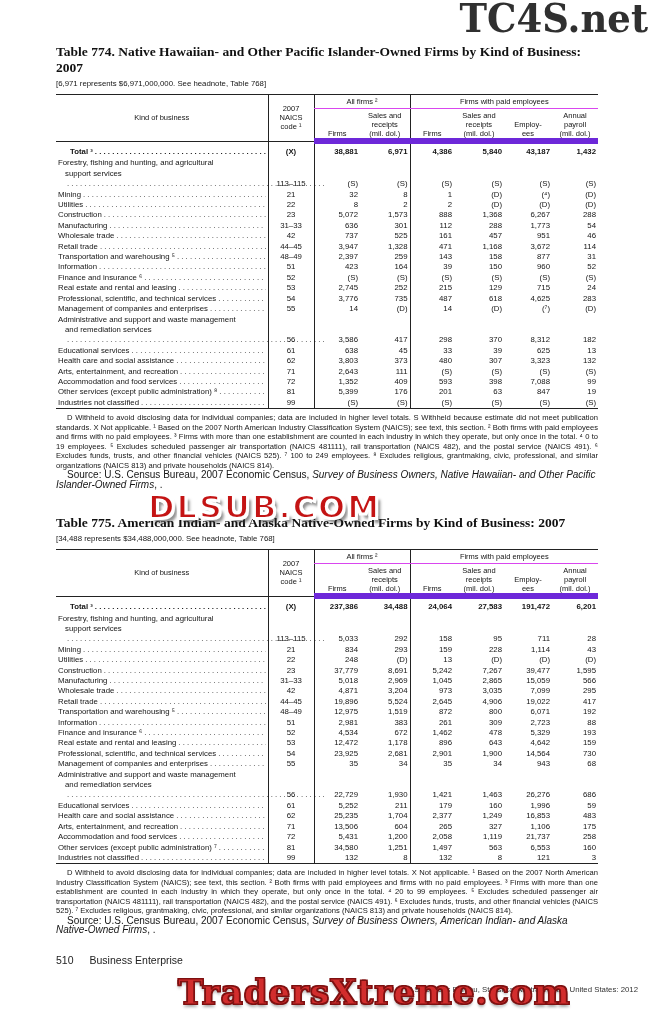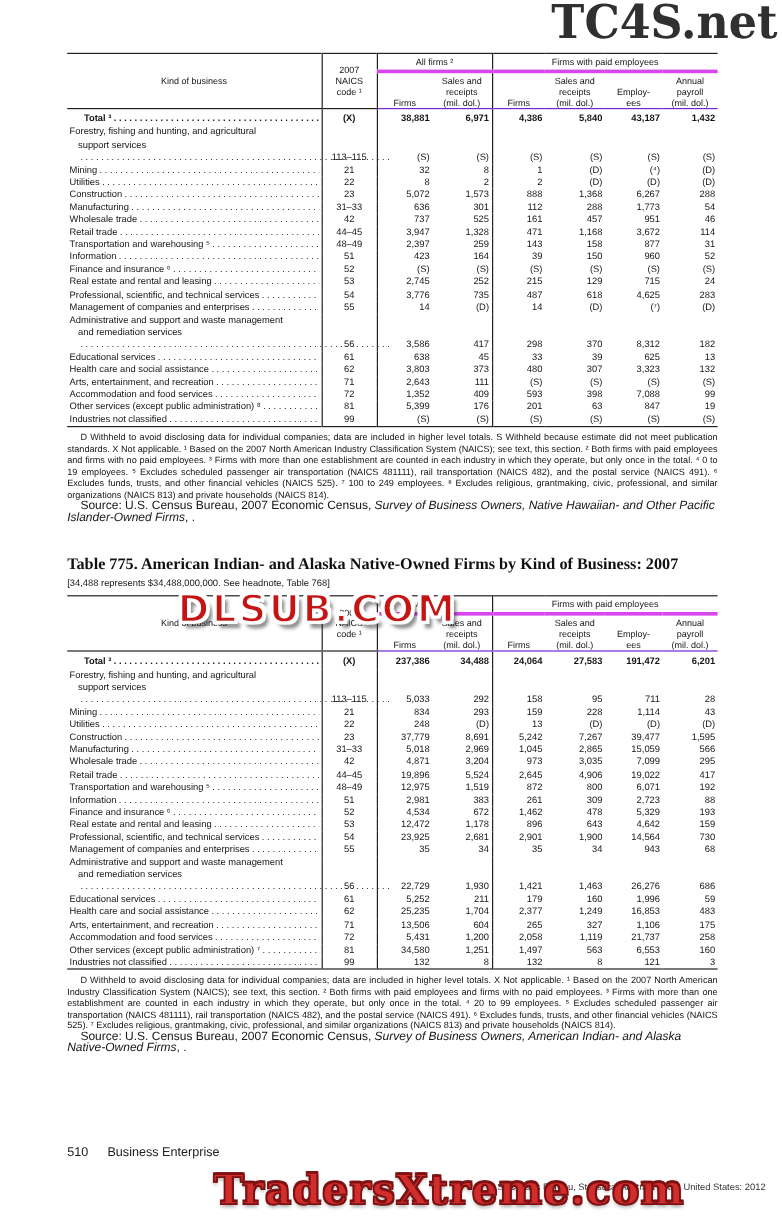--- a/index.html
+++ b/index.html
@@ -26,22 +26,22 @@
     border-top:1.4px solid #222; border-bottom:1.4px solid #222;
   }
   .col0{width:212px}.col1{width:46px}.col2{width:46px}.col3{width:50px}
   .col4{width:44px}.col5{width:50px}.col6{width:48px}.col7{width:46px}
 
   .stat th {
     font-weight:normal; font-size:7.5px; line-height:9px;
     text-align:center; vertical-align:bottom; padding:2px 1px;
   }
   .stat .h-kind, .stat .h-code { vertical-align:middle; }
-  .stat .h-group { vertical-align:middle; border-bottom:3px solid #d946ef; padding:2px 0;text-align:center; }
-  .subhead th { border-bottom:1px solid #6d28d9; padding-bottom:0; }
+  .stat .h-group { vertical-align:middle; border-bottom:1px solid #d946ef; padding:2px 0;text-align:center; }
+  .subhead th { border-bottom:6px solid #6d28d9; padding-bottom:0; }
   thead tr:first-child th[rowspan] { border-bottom:1px solid #222; }
   .vl { border-left:1px solid #222; }
 
   .stat td { font-size:7.8px; line-height:10.4px; vertical-align:bottom; padding:0 2px; }
   .c-num { text-align:right; padding-right:6px; white-space:nowrap; }
   .c-code { text-align:center; white-space:nowrap; }
   .c-lbl { padding-left:2px; }
   .l1 { white-space:nowrap; }
   .lbl { display:flex; align-items:baseline; }
   .lbl .txt { white-space:nowrap; }
@@ -86,20 +86,22 @@
     text-shadow:-1px -1px 0 #7e1111, 1px -1px 0 #7e1111, -1px 1px 0 #7e1111,
                 1px 1px 0 #7e1111, 0 3px 3px rgba(0,0,0,0.35);
   }
 </style>
 </head>
 <body>
 
 <div class="page">
 
   <section class="tbl-block">
+    <h2 class="t-title">Table 774. Native Hawaiian- and Other Pacific Islander-Owned Firms by Kind of Business: 2007</h2>
+    <p class="headnote">[6,971 represents $6,971,000,000. See headnote, Table 768]</p>
     <table class="stat">
         <colgroup>
           <col class="col0">
           <col class="col1">
           <col class="col2">
           <col class="col3">
           <col class="col4">
           <col class="col5">
           <col class="col6">
           <col class="col7">

